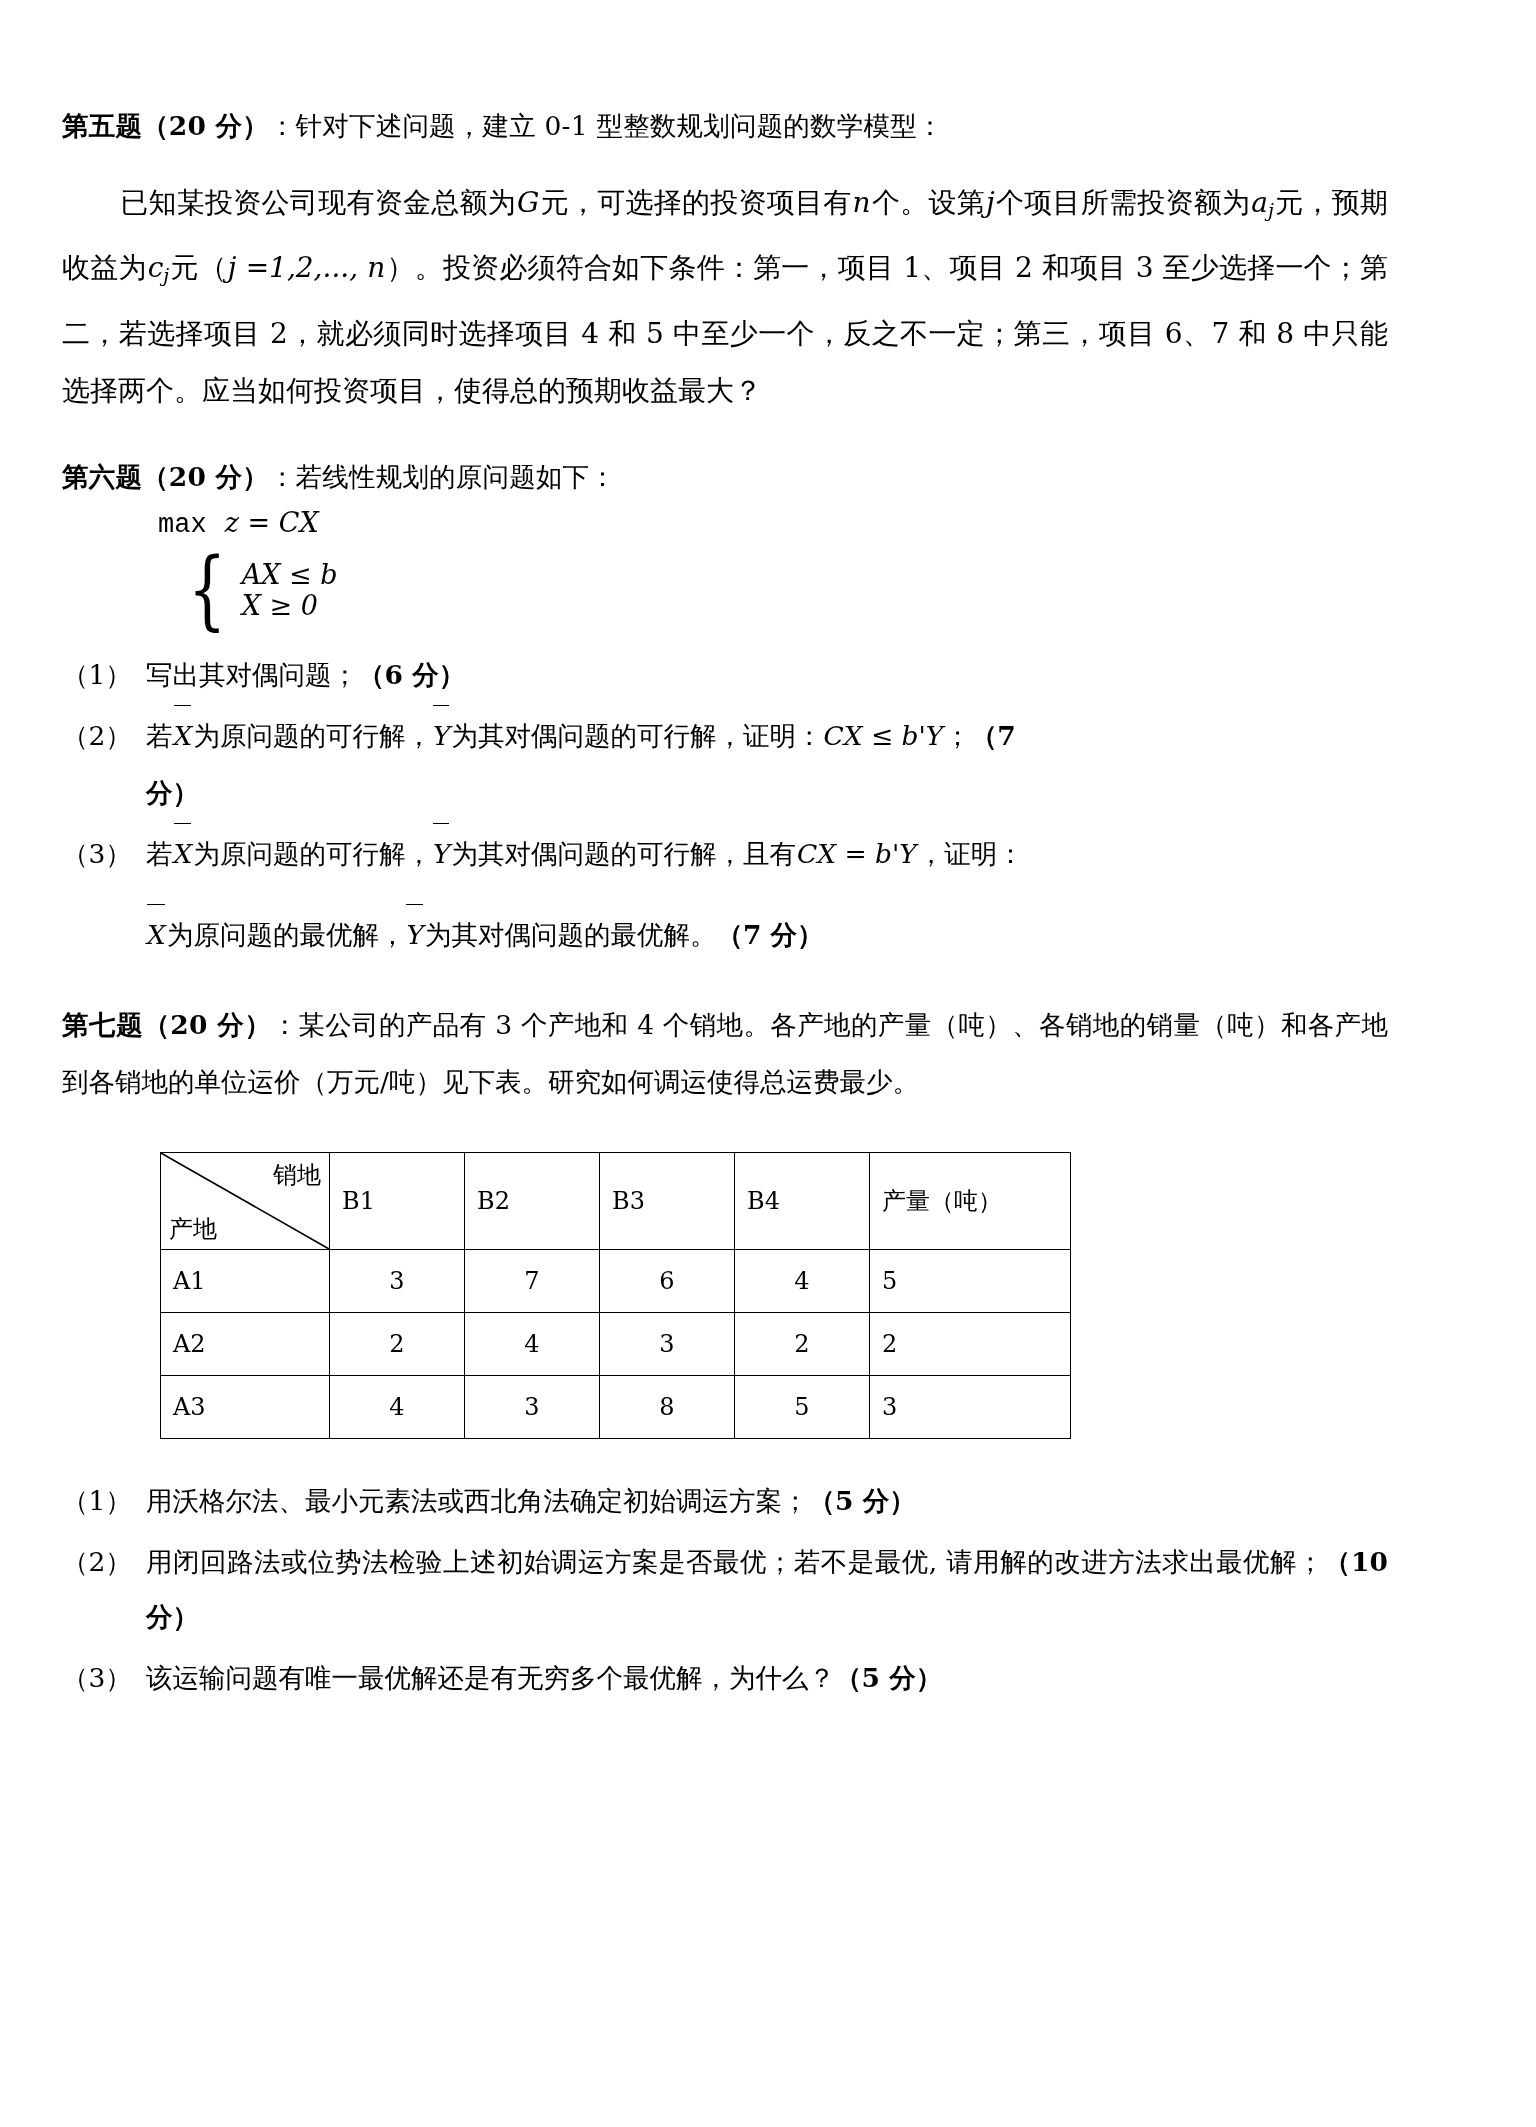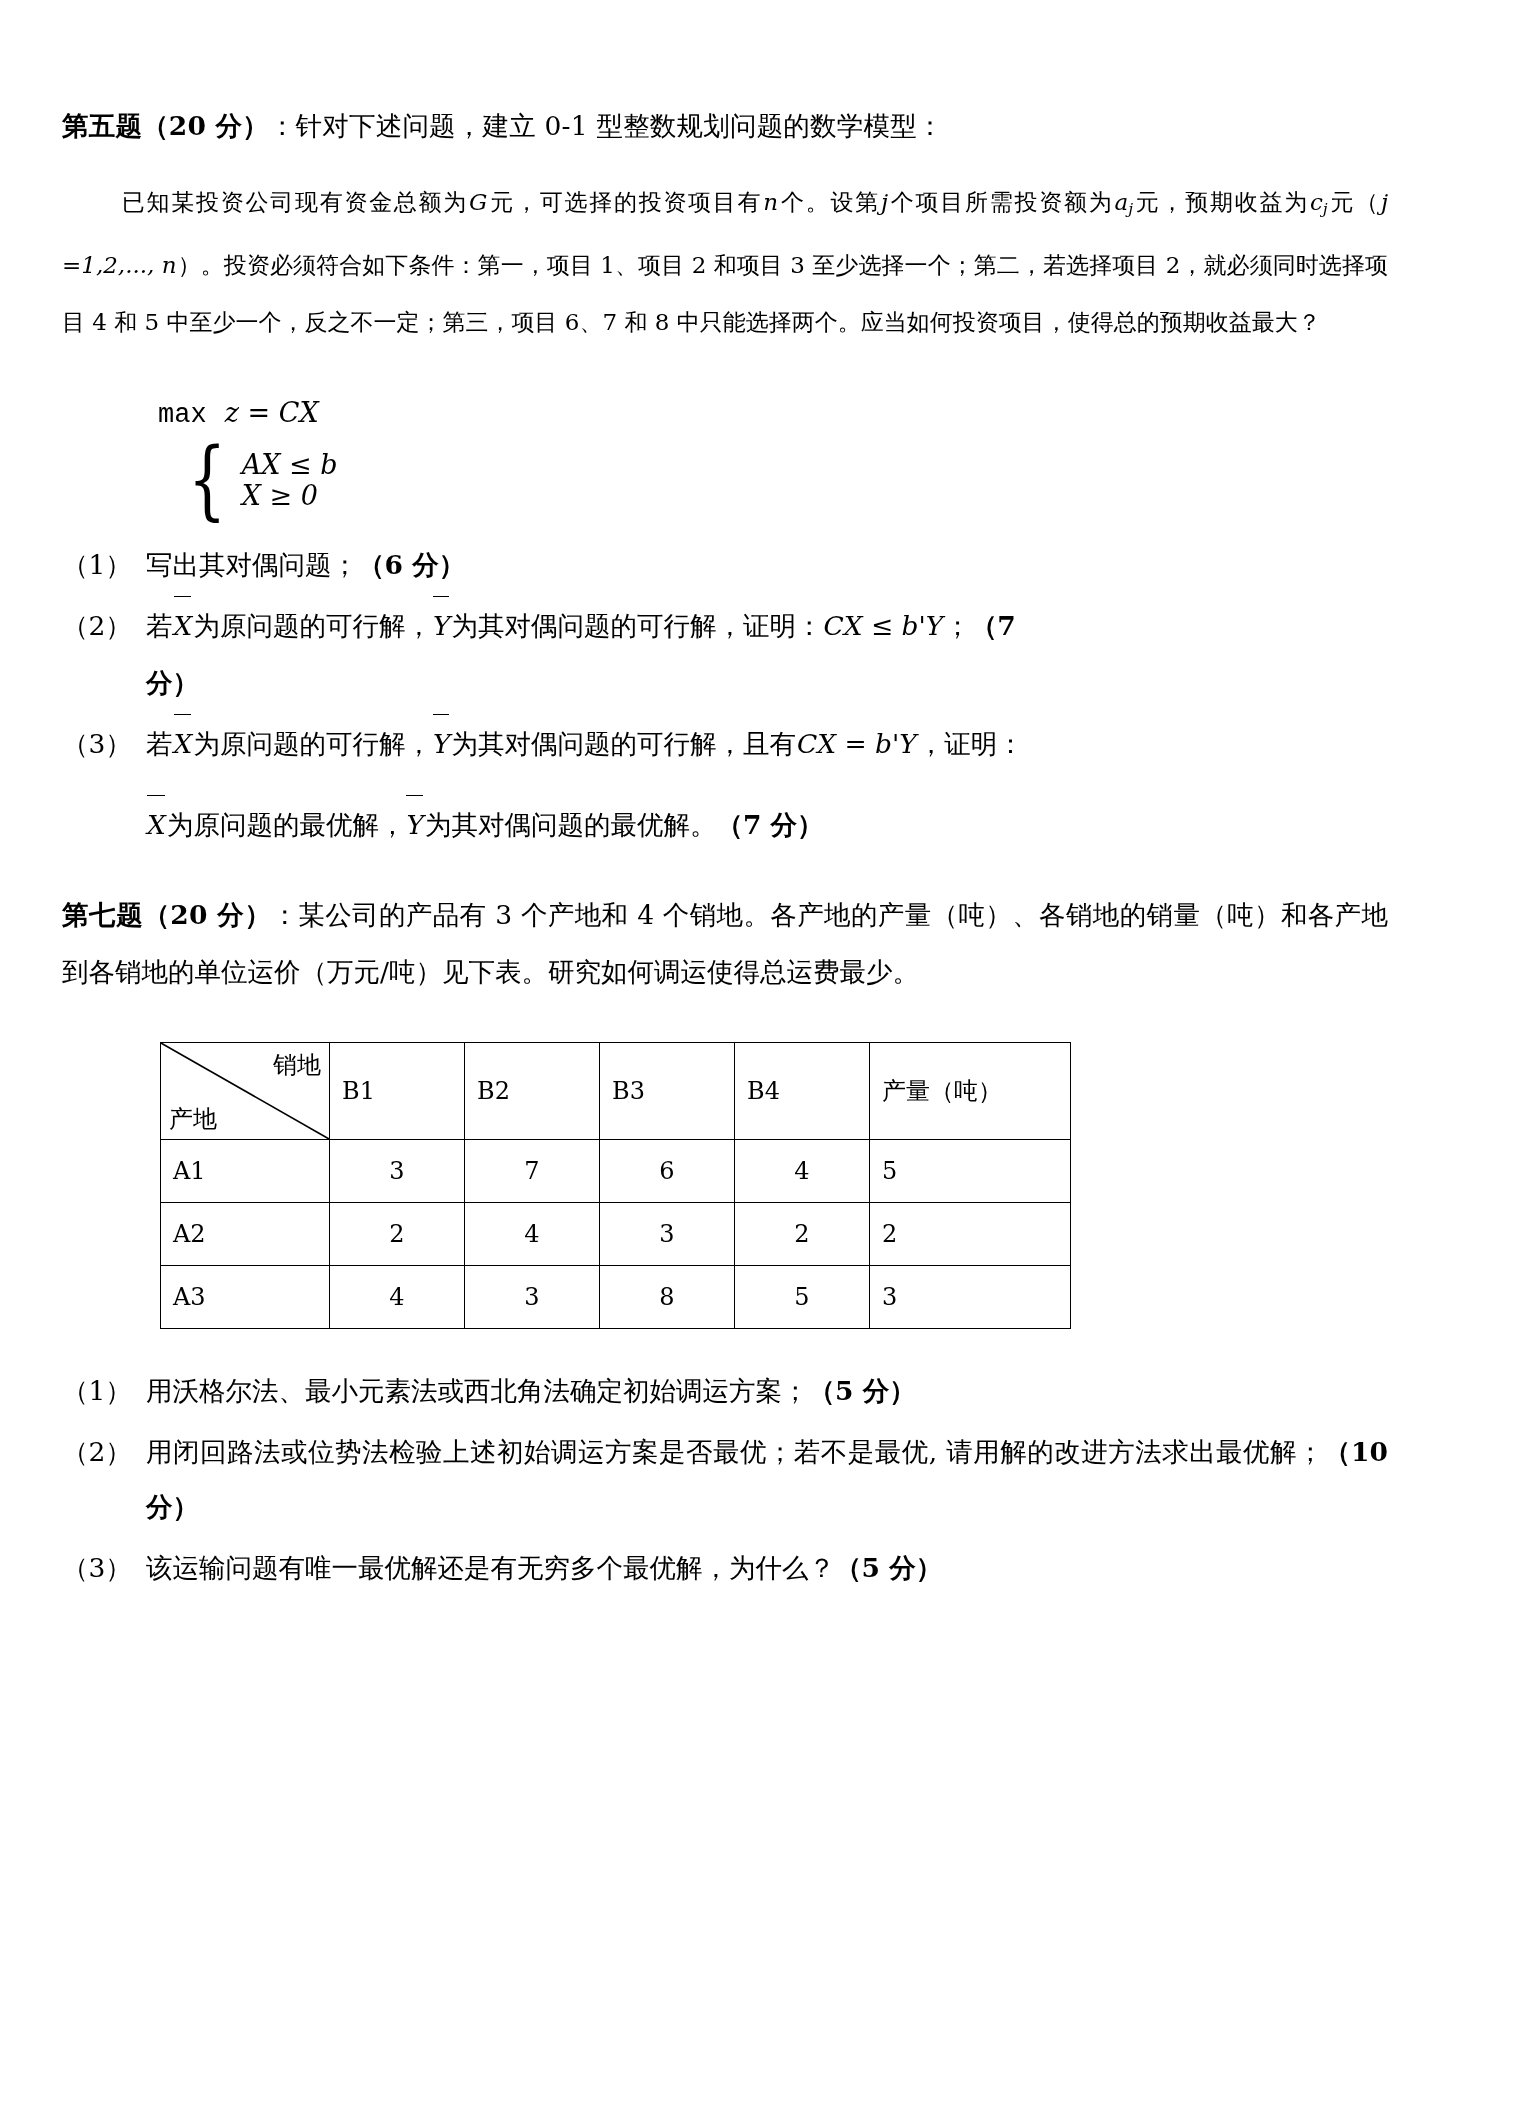--- a/index.html
+++ b/index.html
@@ -62,21 +62,21 @@
     right: 2px;
     top: -0.10em;
     border-top: 1.6px solid #000;
   }
 
   
   #block5 { margin-top: 0; }
   #block5 .q-head { display: block; }
   #q5-body {
     margin-top: 30px;
-    font-size: 23px;
+    font-size: 28px;
     line-height: 57px;
     text-align: justify;
     text-justify: inter-ideograph;
   }
   #q5-body .indent { display: inline-block; width: 58px; }
 
   
   #block6 { margin-top: 40px; }
   .formula-block {
     margin-left: 96px;
@@ -190,20 +190,23 @@
     <div class="q-head">
       <span>第五题（20 分）</span><span class="normal">：针对下述问题，建立 0-1 型整数规划问题的数学模型：</span>
     </div>
 
     <div id="q5-body" class="para">
       <span class="indent"></span><span>已知某投资公司现有资金总额为</span><span class="mi">G</span><span>元，可选择的投资项目有</span><span class="mi">n</span><span>个。设第</span><span class="mi">j</span><span>个项目所需投资额为</span><span class="mi"><span>a</span><sub class="idx">j</sub></span><span>元，预期收益为</span><span class="mi"><span>c</span><sub class="idx">j</sub></span><span>元（</span><span class="mi">j =1,2,..., n</span><span>）。投资必须符合如下条件：第一，项目 1、项目 2 和项目 3 至少选择一个；第二，若选择项目 2，就必须同时选择项目 4 和 5 中至少一个，反之不一定；第三，项目 6、7 和 8 中只能选择两个。应当如何投资项目，使得总的预期收益最大？</span>
     </div>
   </section>
 
   <section id="block6">
+    <div class="q-head">
+      <span>第六题（20 分）</span><span class="normal">：若线性规划的原问题如下：</span>
+    </div>
 
     <div class="formula-block">
       <div class="fmax">
         <span class="mr">max</span>&nbsp;&nbsp;<span class="mi">z = CX</span>
       </div>
       <div class="brace-row">
         <span class="brace">{</span>
         <span class="brace-lines">
           <span class="mi">AX ≤ b</span>
           <span class="mi">X ≥ 0</span>

